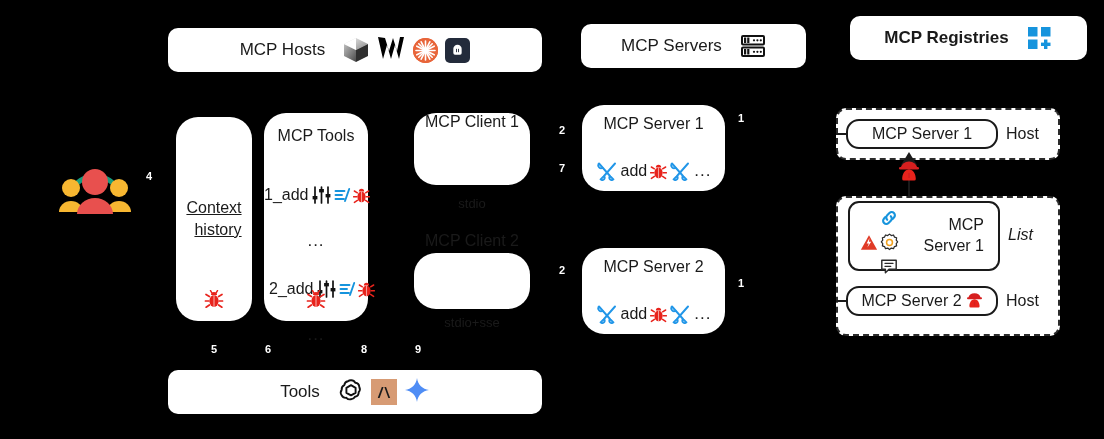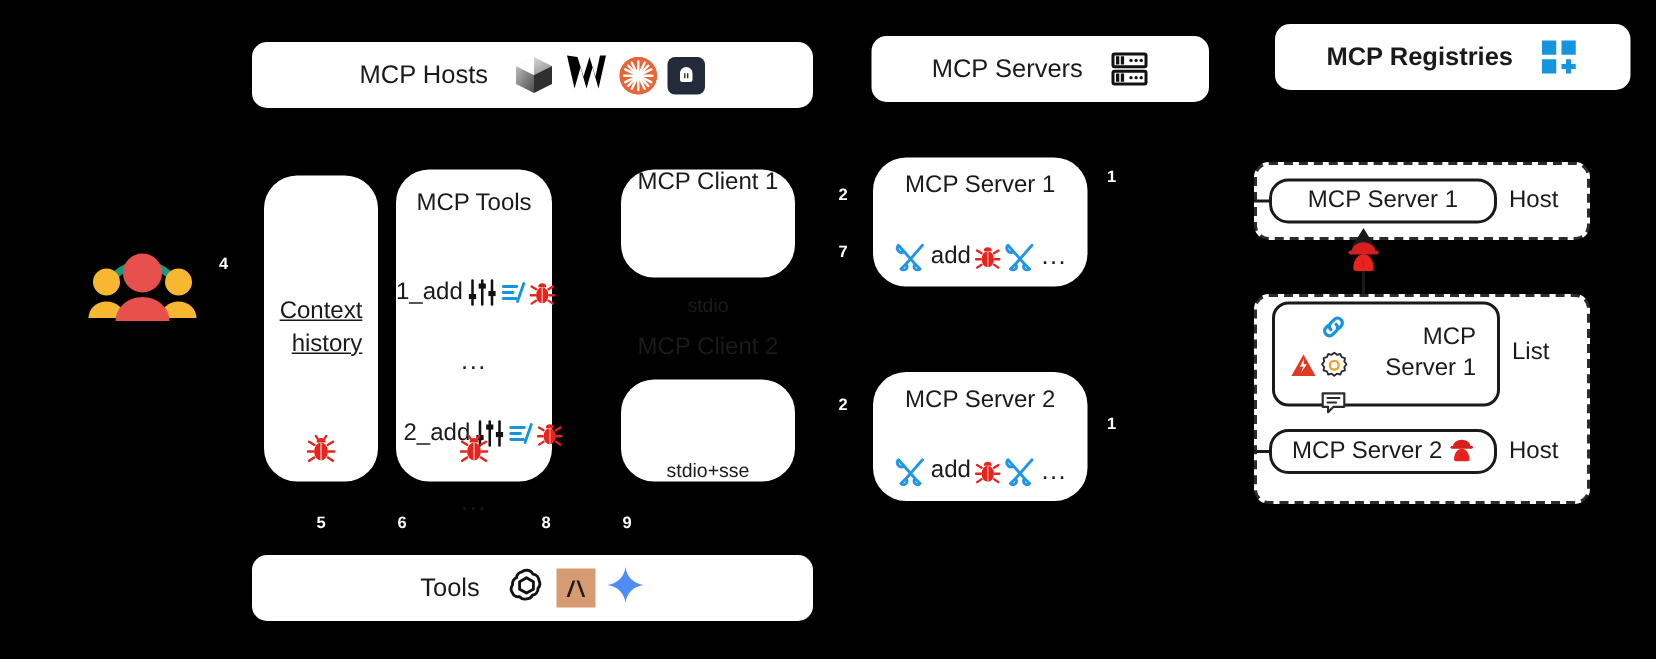--- a/index.html
+++ b/index.html
@@ -334,21 +334,21 @@
   <span class="num" style="left:361px; top:343px;">8</span>
   <span class="num" style="left:415px; top:343px;">9</span>
 
   <div class="box vbox" style="left:414px; top:113px; width:116px; height:72px; justify-content:space-evenly;">
     <div class="title">MCP Client 1</div>
     <div class="sub">stdio</div>
   </div>
   <span class="num" style="left:559px; top:124px;">2</span>
   <span class="num" style="left:559px; top:162px;">7</span>
 
-  <div class="box vbox" style="left:414px; top:253px; width:116px; height:68px; justify-content:flex-end;">
+  <div class="box vbox" style="left:414px; top:253px; width:116px; height:56px; justify-content:center;">
     <div class="title">MCP Client 2</div>
     <div class="sub">stdio+sse</div>
   </div>
   <span class="num" style="left:559px; top:264px;">2</span>
 
   <div class="box vbox" style="left:582px; top:105px; width:143px; height:86px; justify-content:space-evenly;">
     <div class="title">MCP Server 1</div>
     <div class="row" style="gap:3px;">
       <span class="ico tools-ico">
         <svg viewBox="0 0 22 20" width="22" height="20">
@@ -477,21 +477,21 @@
             <line x1="5.5" y1="8.8" x2="12" y2="8.8"></line>
           </g>
         </svg>
       </span>
     </span>
     <span style="text-align:right; line-height:1.3; width:74px;">
       <span style="display:block;">MCP</span>
       <span style="display:block;">Server 1</span>
     </span>
   </div>
-  <span class="sidelbl" style="left:1008px; top:226px;">List</span>
+  <span class="sidelbl" style="left:1008px; top:226px;font-style:italic;">List</span>
 
   <div class="pill" style="left:846px; top:286px; width:152px; height:30px;">
     <span>MCP Server 2</span>
     <span class="ico hacker-sm">
       <svg viewBox="0 0 22 24" width="17" height="18">
         <path d="M3,8 a8,6.5 0 0 1 16,0 z" fill="#d61f1f"></path>
         <rect x="1" y="7" width="20" height="2.6" rx="1.3" fill="#d61f1f"></rect>
         <path d="M11,9.5 c-4.5,0 -6.8,5 -6.8,9.5 a1.6,1.6 0 0 0 1.6,1.6 h10.4 a1.6,1.6 0 0 0 1.6,-1.6 c0,-4.5 -2.3,-9.5 -6.8,-9.5z" fill="#e8231c"></path>
         <rect x="10.2" y="13" width="1.7" height="5" fill="#d61f1f"></rect>
       </svg>

